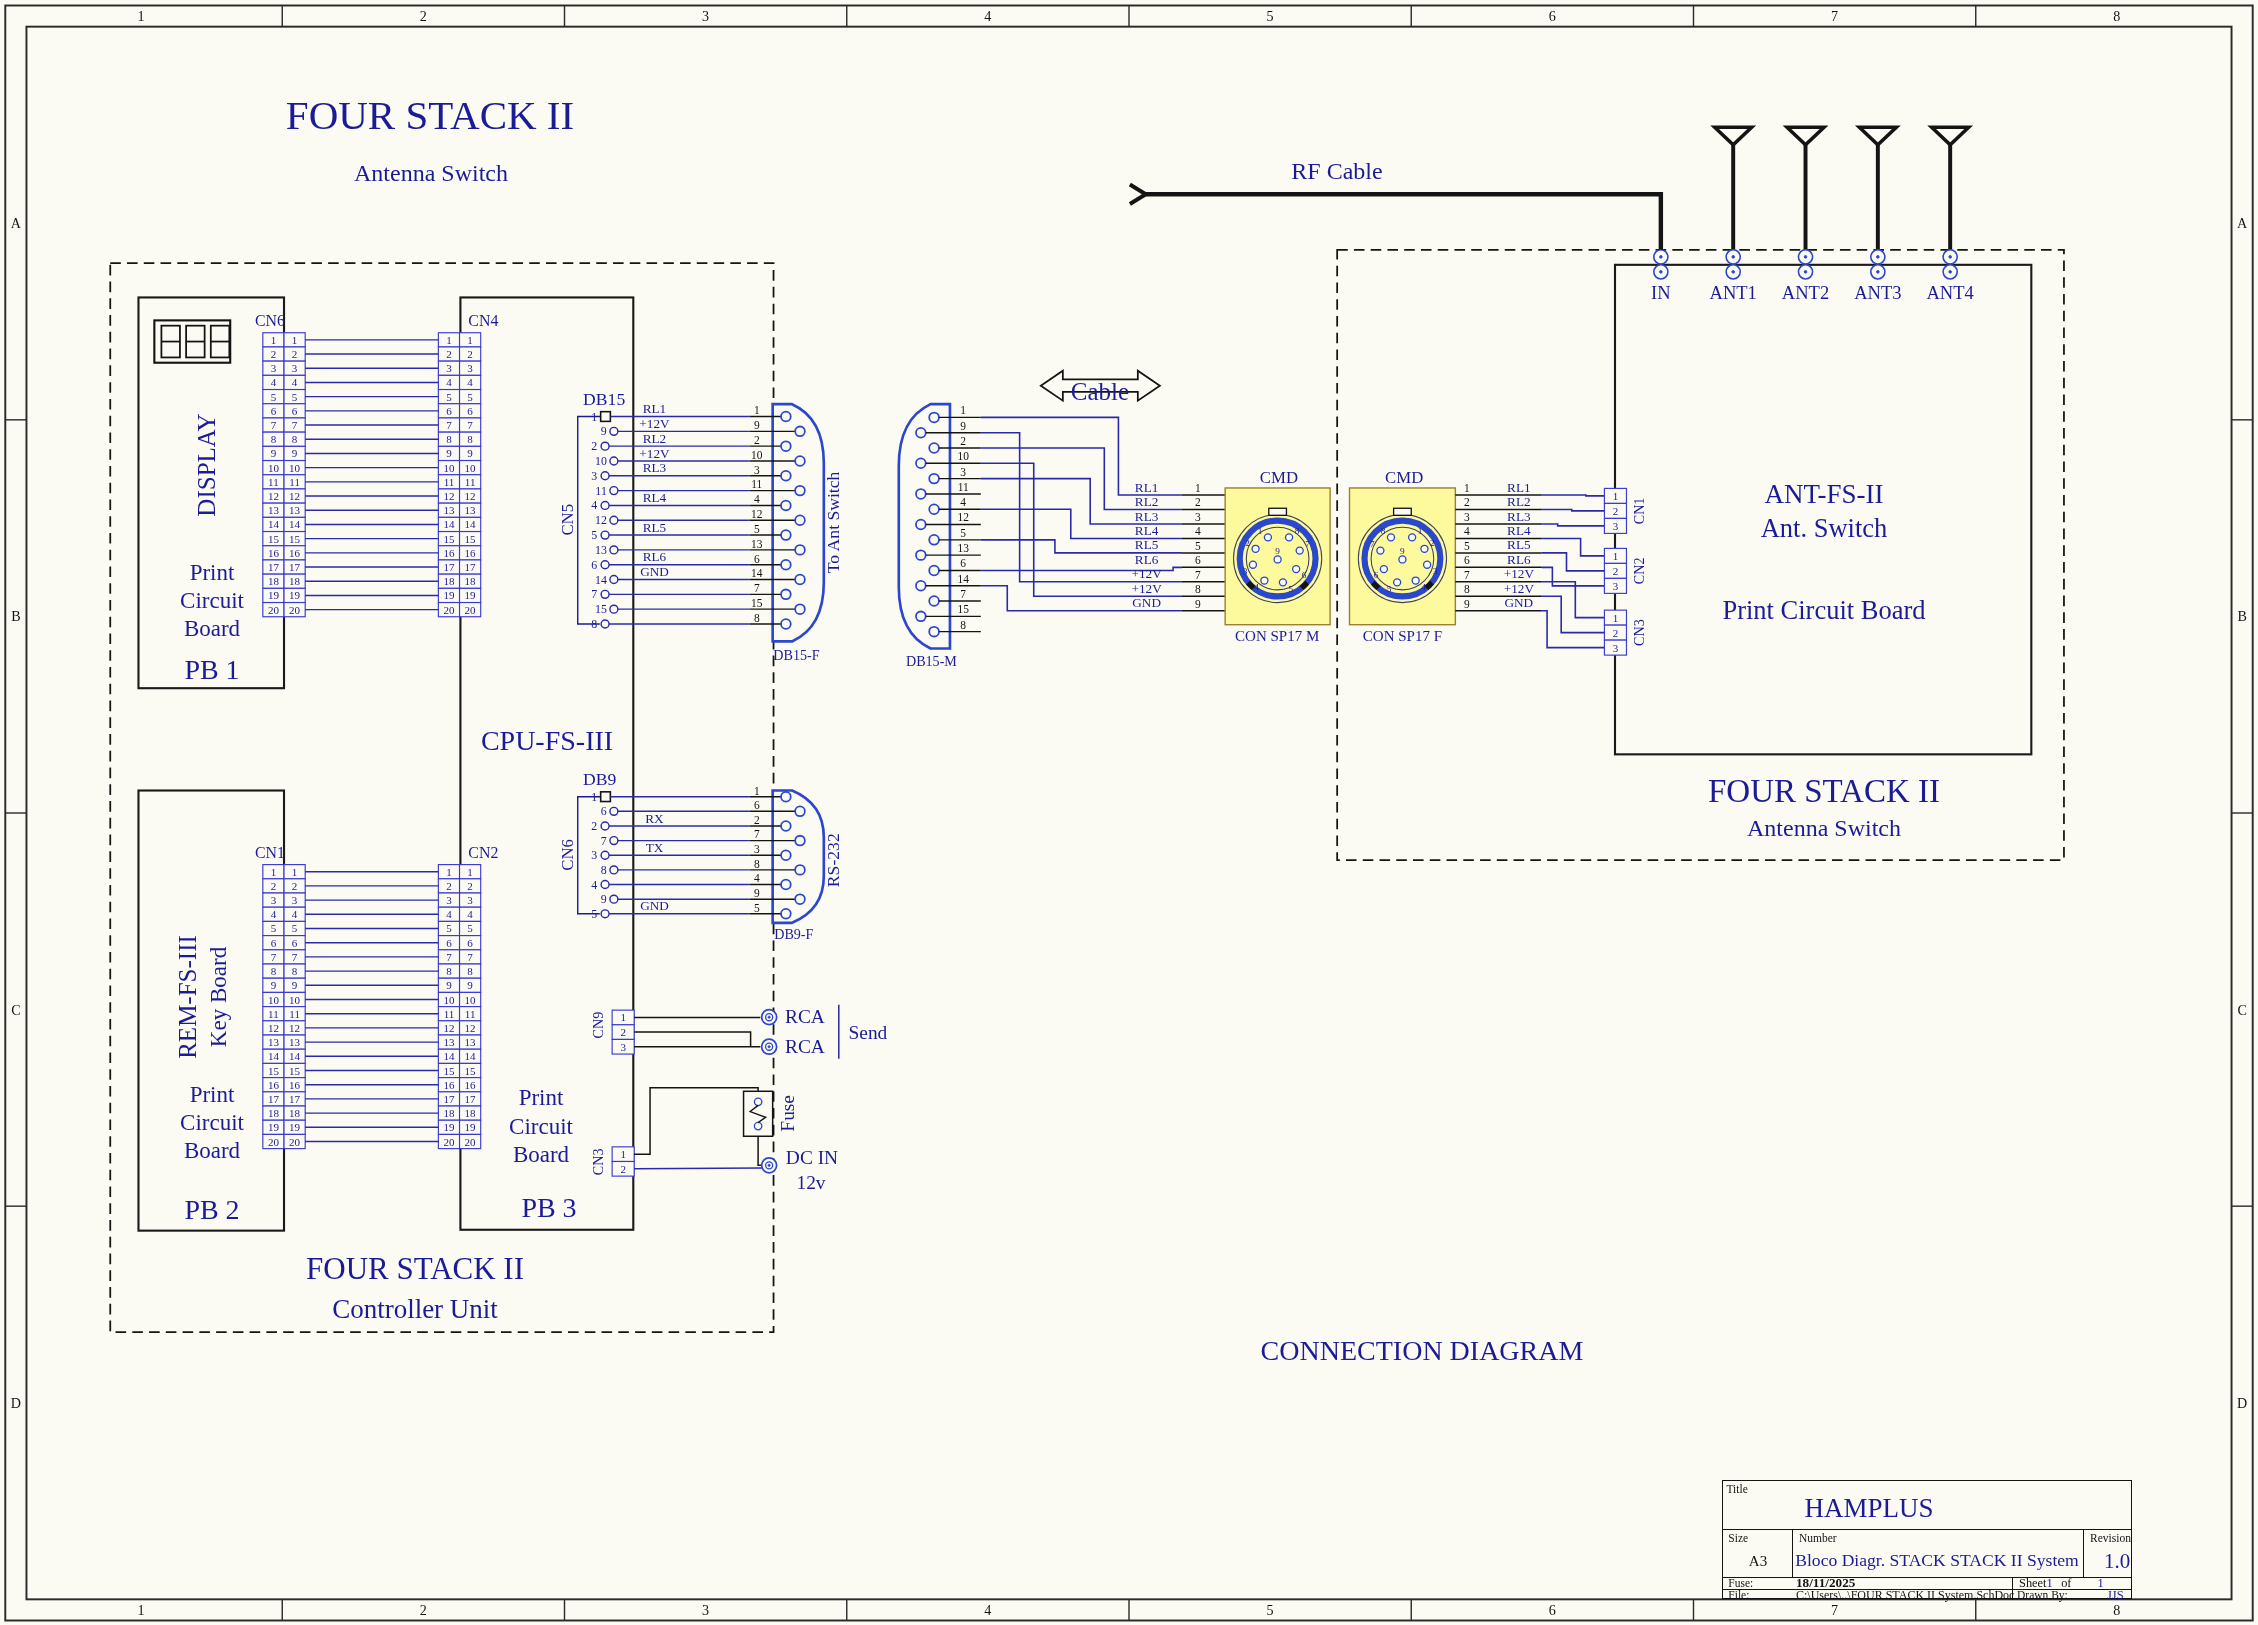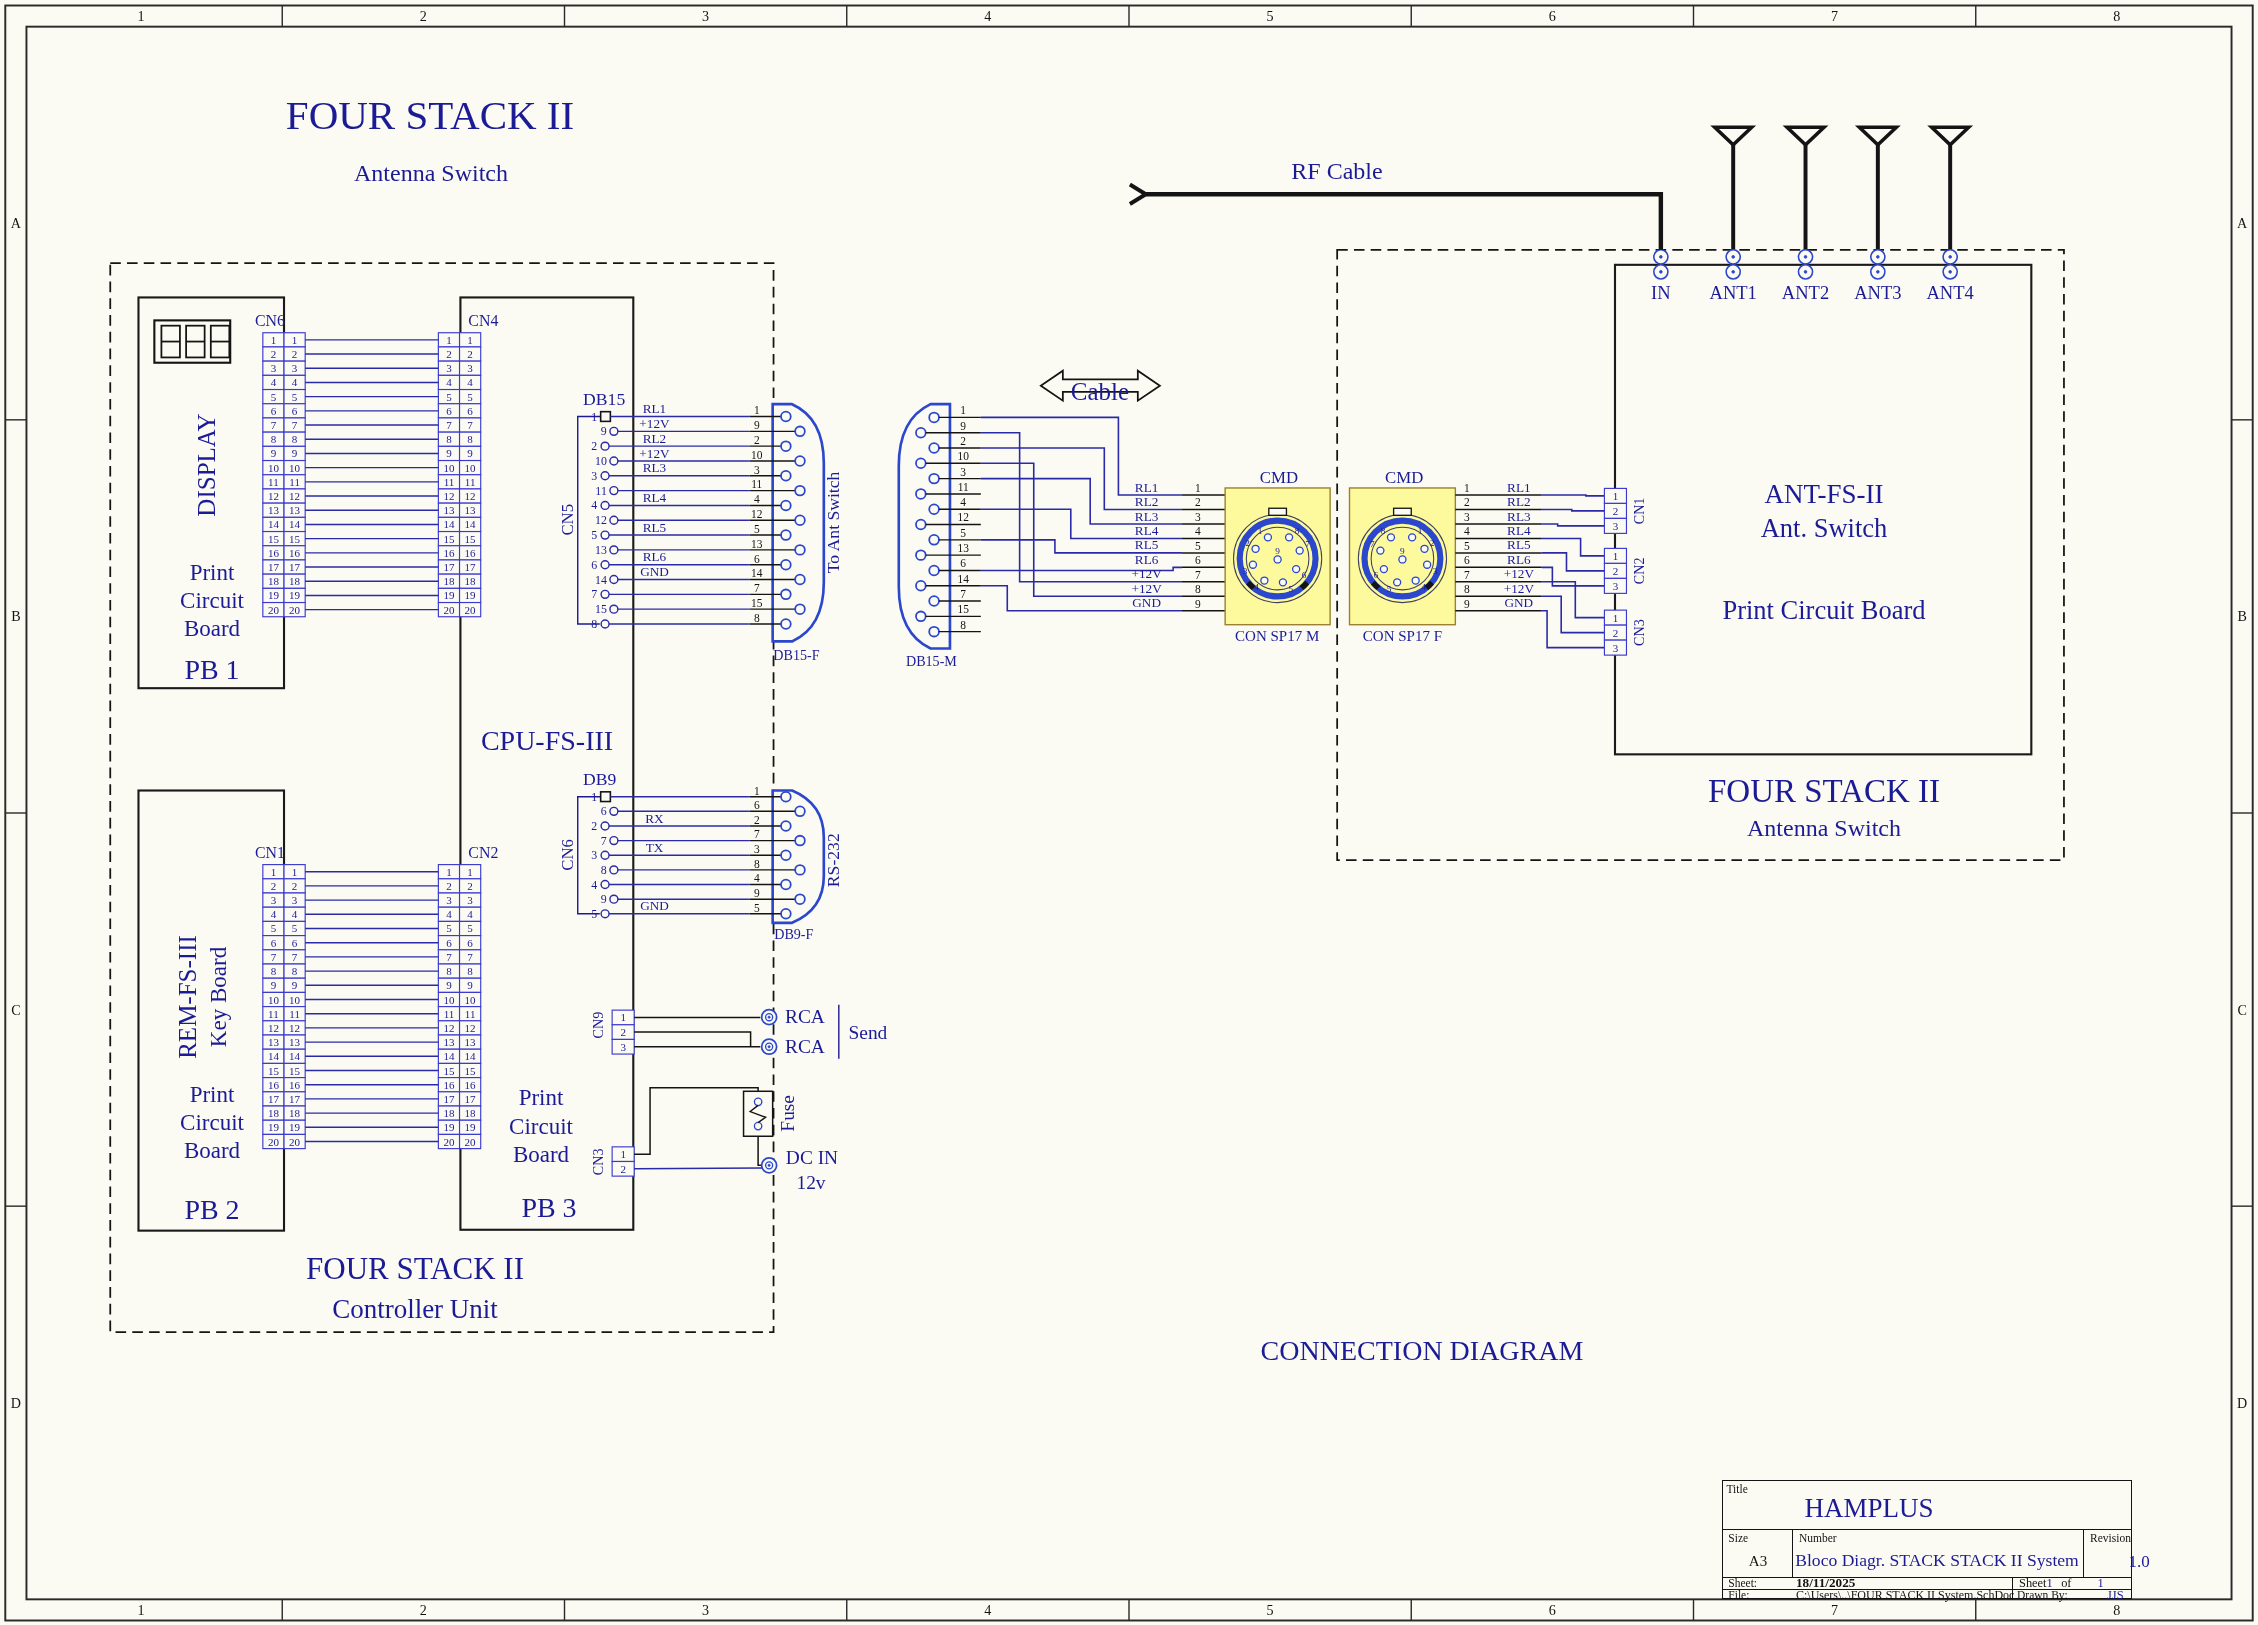--- a/index.html
+++ b/index.html
@@ -930,23 +930,23 @@
     <div class="lab" style="left:3.5px;top:1.8px;">Title</div>
     <div class="ctr" style="left:146px;top:27px;font-size:27px;">HAMPLUS</div>
 
     <div class="lab" style="left:5.3px;top:51px;">Size</div>
     <div class="ctr blk" style="left:35px;top:80px;font-size:15px;">A3</div>
 
     <div class="lab" style="left:76px;top:51px;">Number</div>
     <div class="ctr" style="left:214px;top:80px;font-size:17.6px;">Bloco Diagr. STACK STACK II System</div>
 
     <div class="lab" style="left:367px;top:51px;">Revision</div>
-    <div class="ctr" style="left:416px;top:80px;font-size:17px;">1.0</div>
-
-    <div class="lab" style="left:5.3px;top:96px;">Sheet:</div>
+    <div class="ctr" style="left:394px;top:80px;font-size:21px;">1.0</div>
+
+    <div class="lab" style="left:5.3px;top:96px;">Fuse:</div>
     <div class="lml blk" style="left:73px;top:102px;font-size:13.2px;font-weight:bold;">18/11/2025</div>
 
     <div class="lml" style="left:296px;top:102px;font-size:12.4px;color:#141414;">
       <span>Sheet</span><span style="color:#1b1b96;">1</span>
       <span style="margin-left:5.3px;">of</span>
       <span style="margin-left:23px;color:#1b1b96;">1</span>
     </div>
 
     <div class="lab" style="left:5.3px;top:108px;">File:</div>
     <div class="lml blk" style="left:73px;top:114px;font-size:12px;">C:\Users\..\FOUR STACK II System.SchDoc</div>

